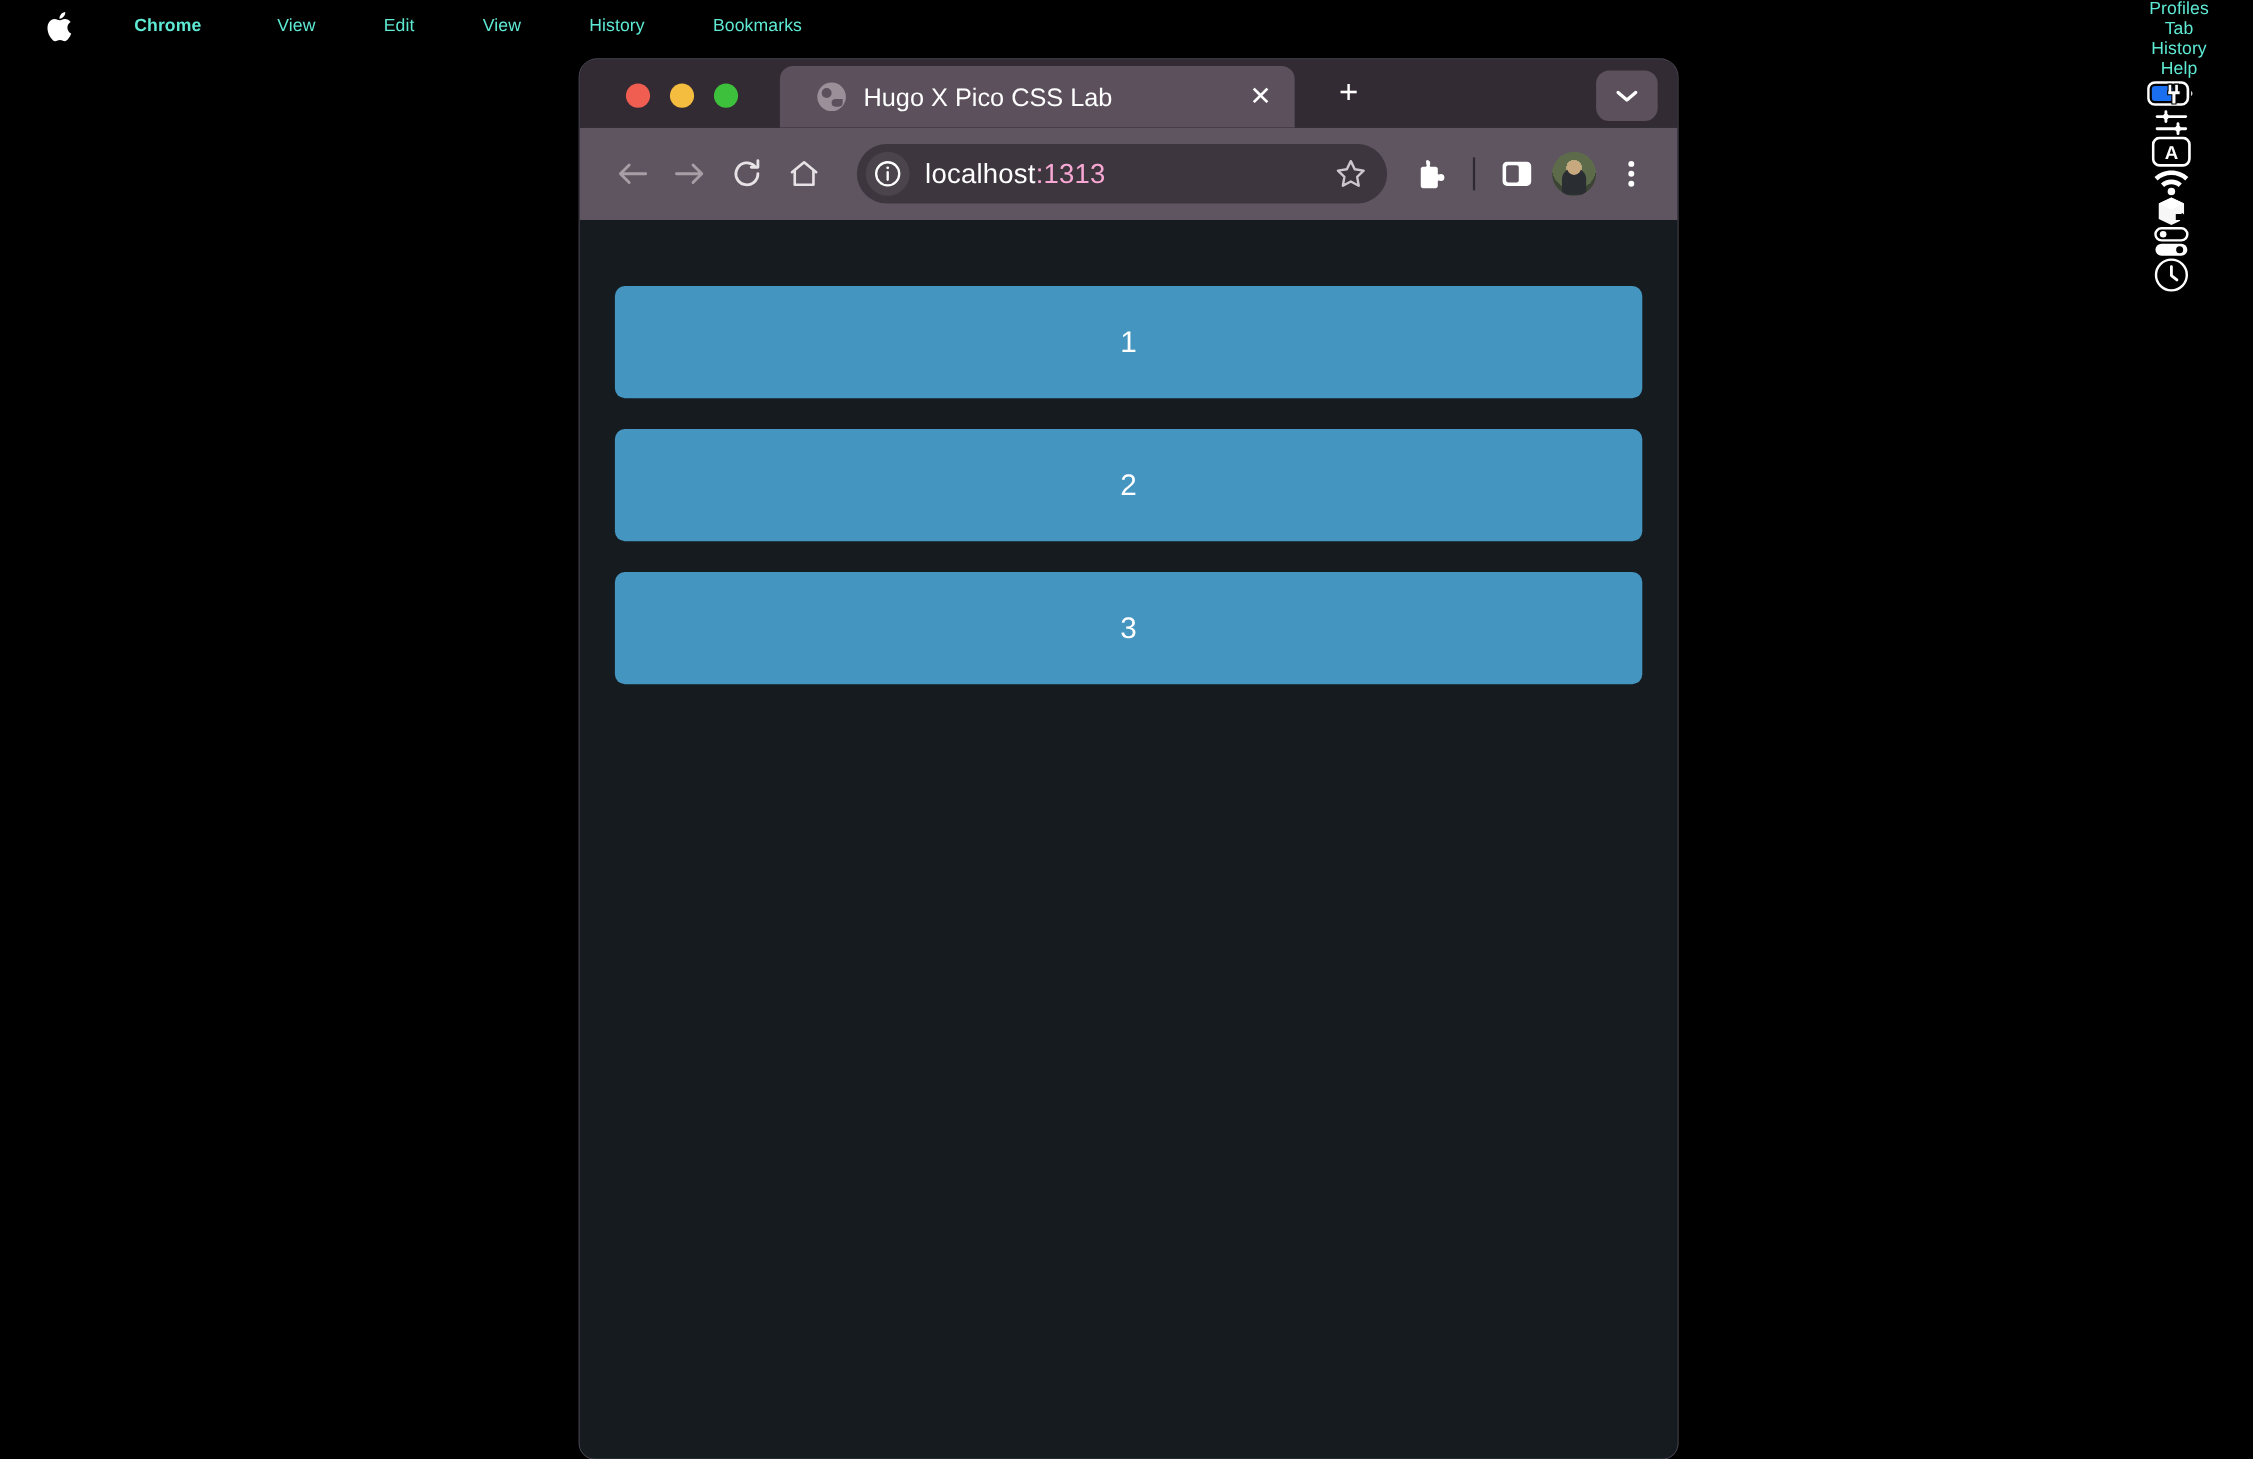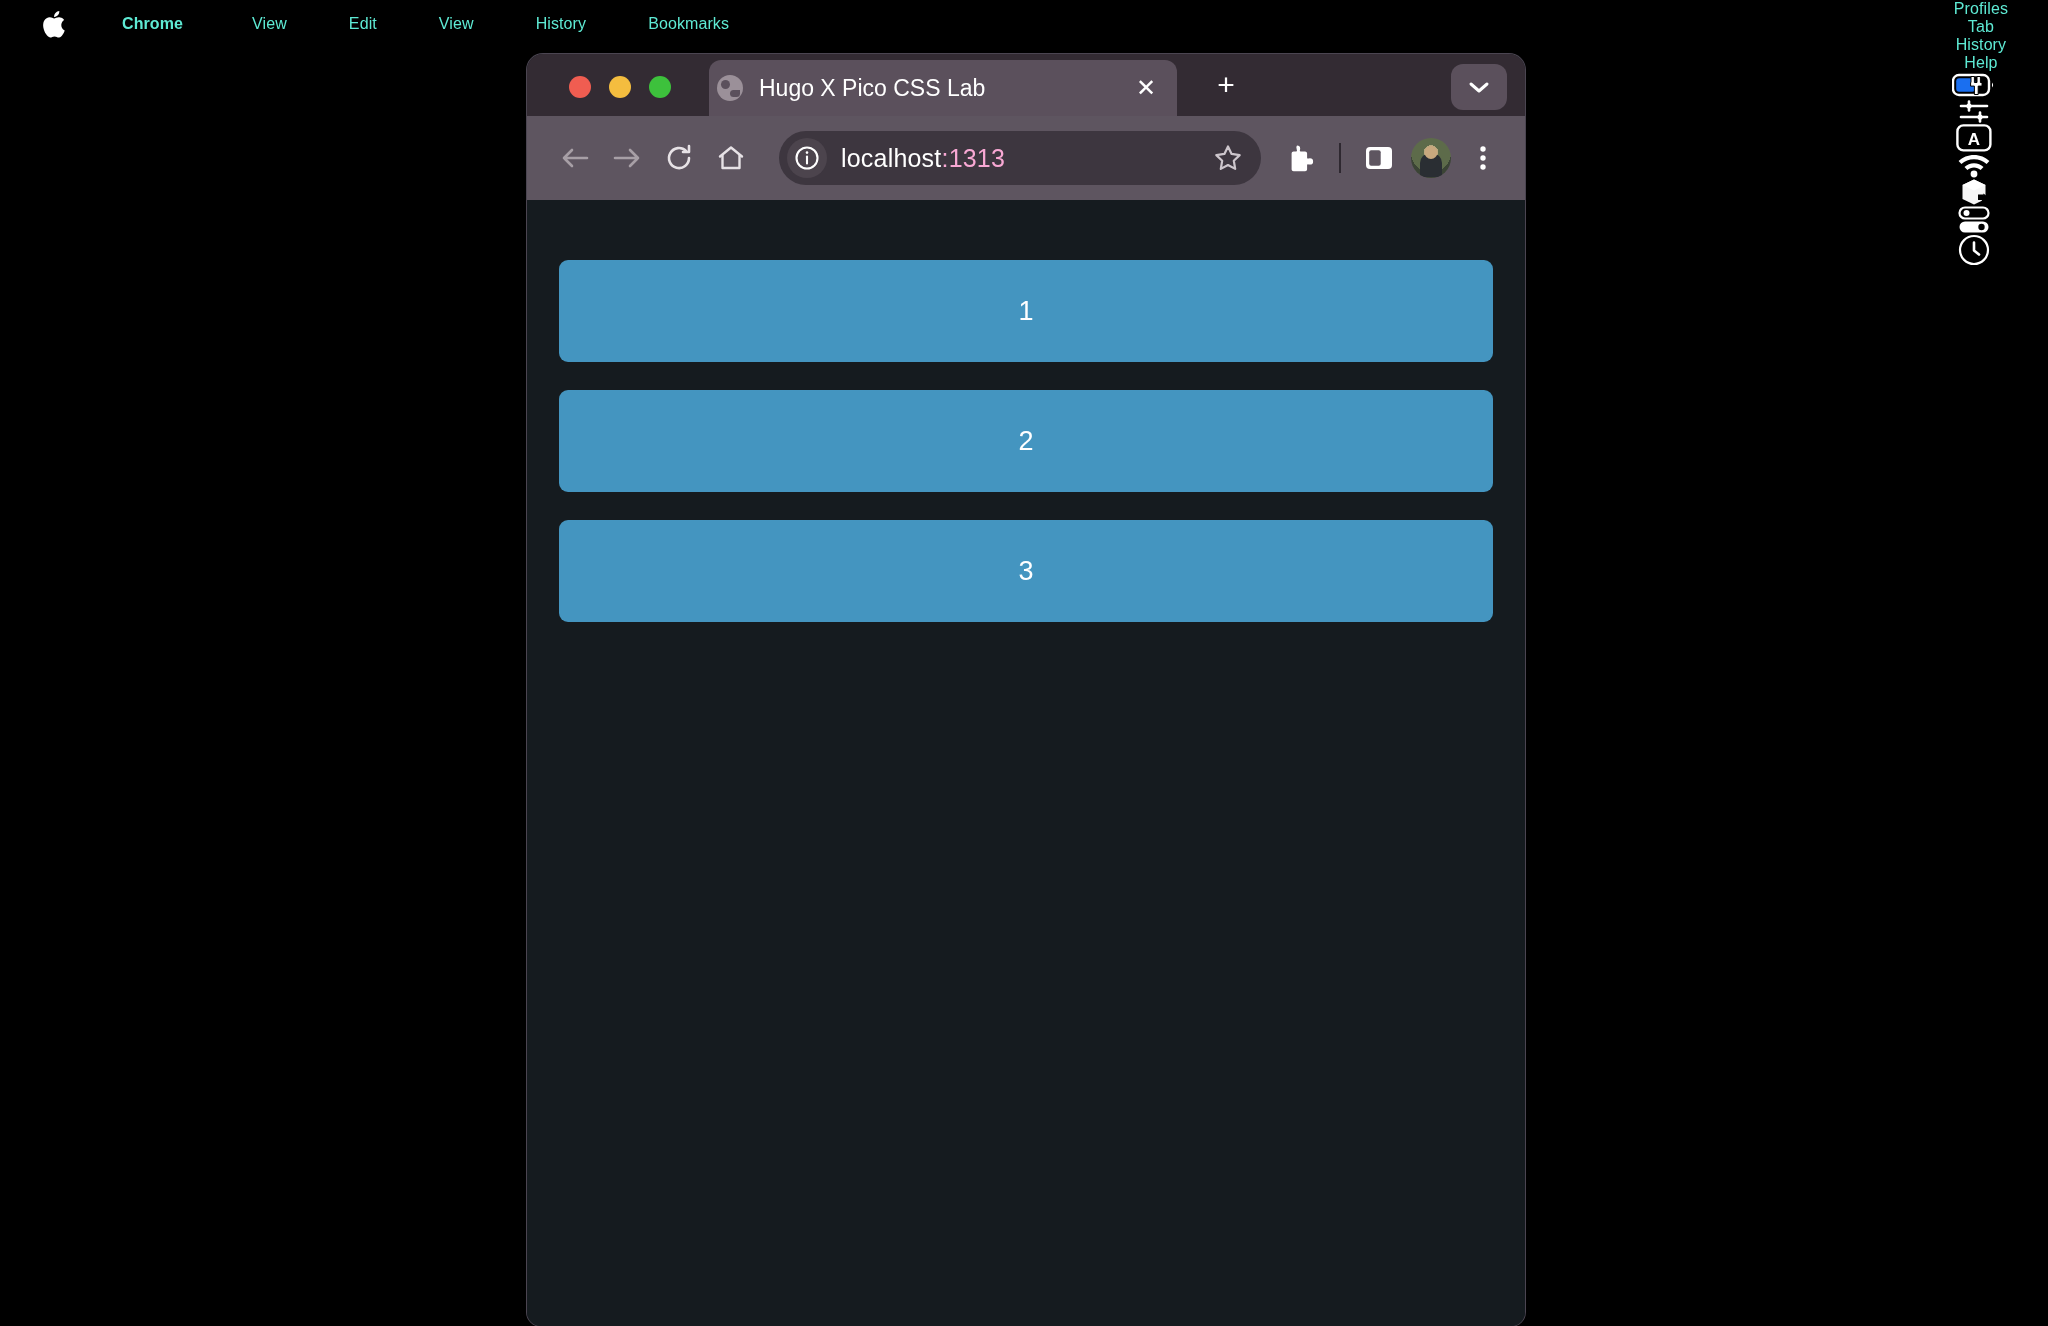--- a/index.html
+++ b/index.html
@@ -65,21 +65,21 @@
   .tl.red { background: #f05d51; }
   .tl.yellow { background: #f4bd3f; }
   .tl.green { background: #3dc13c; }
 
   #active-tab {
     position: absolute; left: 182px; bottom: 0;
     width: 468px; height: 56px;
     background: #5b505c;
     border-radius: 12px 12px 0 0;
     display: flex; align-items: center;
-    padding: 0 16px 0 8px;
+    padding: 0 16px 0 34px;
   }
   .favicon {
     width: 26px; height: 26px; border-radius: 50%;
     background: #9b9099; flex: 0 0 auto;
     display: flex; align-items: center; justify-content: center;
     position: relative; overflow: hidden;
   }
   .favicon::before {
     content: ""; position: absolute;
     width: 9px; height: 9px; border-radius: 50%;

